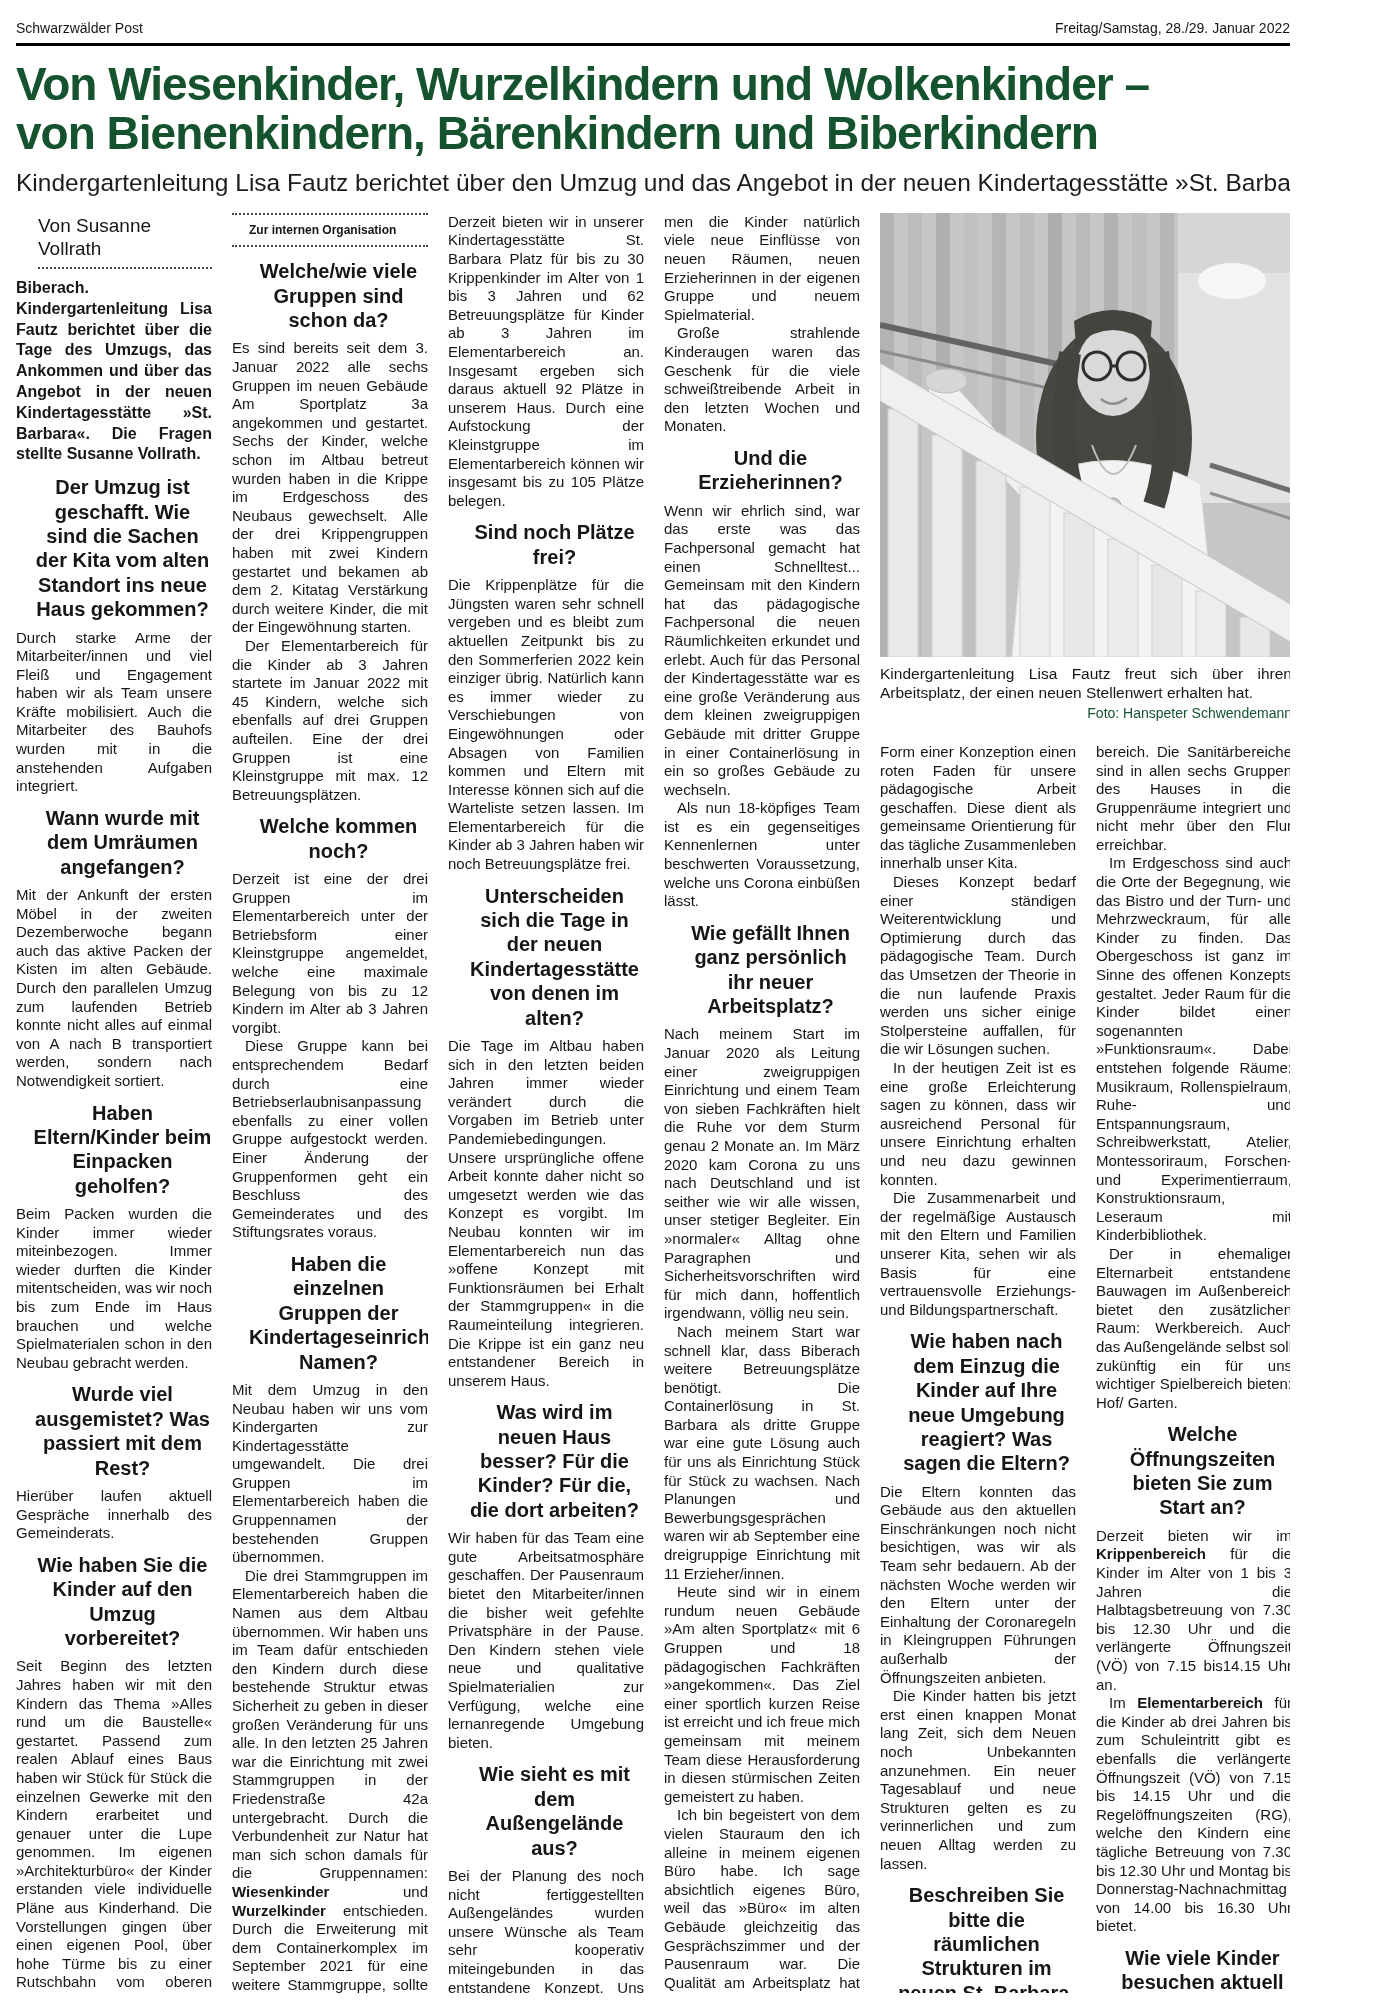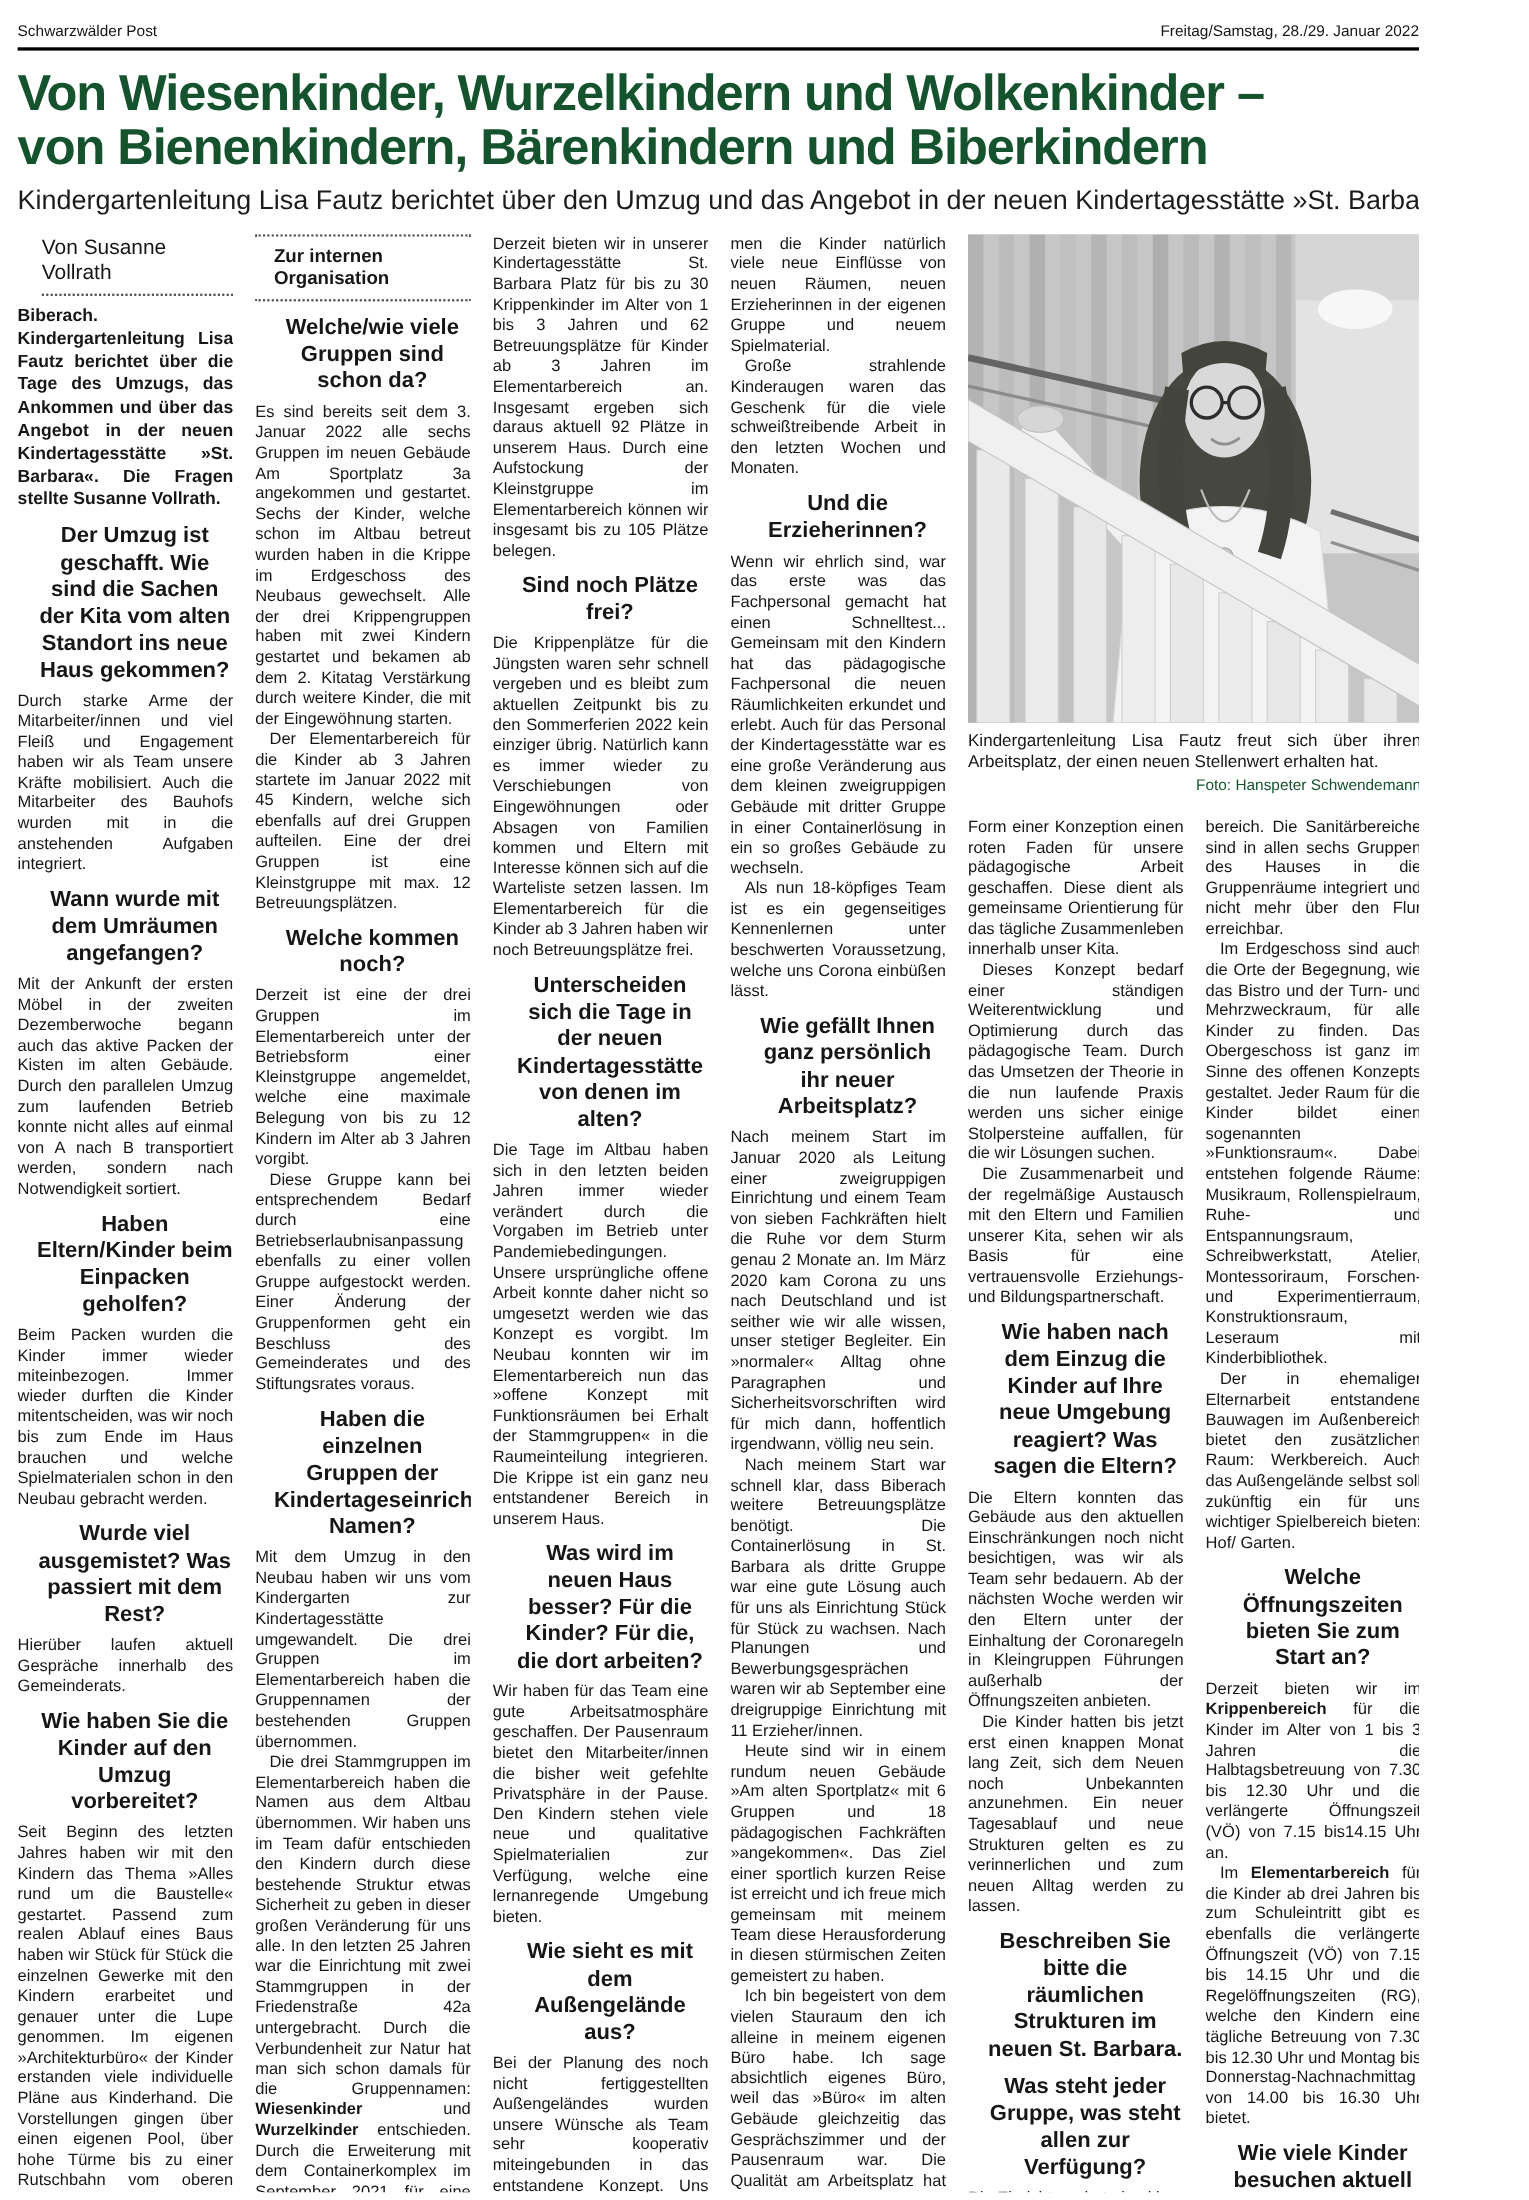--- a/index.html
+++ b/index.html
@@ -20,21 +20,21 @@
   .grid{display:grid;grid-template-columns:repeat(6,196px);column-gap:20px;
     height:1780px;overflow:hidden;}
   .col{font-size:15px;line-height:1.24;overflow:hidden;}
   .blk{margin:0;}
   .blk.p,.blk.pi{text-align:justify;hyphens:auto;-webkit-hyphens:auto;}
   .blk.pi{text-indent:13px;}
   .blk.byline{font-size:19px;padding:1px 0 6px;border-bottom:2px dotted #4a4a4a;margin-bottom:9px;margin-left:22px;}
   .blk.lead{font-weight:bold;font-size:16px;line-height:1.3;text-align:justify;margin-bottom:10px;}
   .blk.q{font-weight:bold;font-size:20px;line-height:1.22;text-align:center;
     padding-left:17px;margin:10px 0 7px;}
-  .blk.section{font-weight:bold;font-size:17px;line-height:1.2;text-align:left;
+  .blk.section{font-weight:bold;font-size:12px;line-height:1.2;text-align:left;
     border-top:2px dotted #4a4a4a;border-bottom:2px dotted #4a4a4a;
     padding:8px 0 8px 17px;margin:0 0 10px;}
   .blk.section + .blk.q{margin-top:12px;}
   .right-wrap{grid-column:5 / 7;}
   figure.photo{margin:0;}
   figure.photo svg{display:block;width:412px;height:444px;background:#c9c9c9;}
   .caption{font-size:15.5px;line-height:1.26;text-align:justify;margin-top:7px;}
   .credit{font-size:14px;text-align:right;margin-top:2px;color:#14532d;}
   .right-grid{display:grid;grid-template-columns:196px 196px;column-gap:20px;margin-top:22px;}
 </style>
@@ -170,20 +170,21 @@
           </g>
           <ellipse cx="66" cy="168" rx="21" ry="12" fill="#d6d6d6" stroke="#bfbfbf"></ellipse>
         </svg>
         <figcaption class="caption">Kindergartenleitung Lisa Fautz freut sich über ihren Arbeitsplatz, der einen neuen Stellenwert erhalten hat.</figcaption>
         <div class="credit">Foto: Hanspeter Schwendemann</div>
       </figure>
       <div class="right-grid">
         <div class="col">
             <p class="blk p">Form einer Konzeption einen roten Faden für unsere pädagogische Arbeit geschaffen. Diese dient als gemeinsame Orientierung für das tägliche Zusammenleben innerhalb unser Kita.</p>
             <p class="blk pi">Dieses Konzept bedarf einer ständigen Weiterentwicklung und Optimierung durch das pädagogische Team. Durch das Umsetzen der Theorie in die nun laufende Praxis werden uns sicher einige Stolpersteine auffallen, für die wir Lösungen suchen.</p>
+            <p class="blk pi">In der heutigen Zeit ist es eine große Erleichterung sagen zu können, dass wir ausreichend Personal für unsere Einrichtung erhalten und neu dazu gewinnen konnten.</p>
             <p class="blk pi">Die Zusammenarbeit und der regelmäßige Austausch mit den Eltern und Familien unserer Kita, sehen wir als Basis für eine vertrauensvolle Erziehungs- und Bildungspartnerschaft.</p>
             <p class="blk q">Wie haben nach dem Einzug die Kinder auf Ihre neue Umgebung reagiert? Was sagen die Eltern?</p>
             <p class="blk p">Die Eltern konnten das Gebäude aus den aktuellen Einschränkungen noch nicht besichtigen, was wir als Team sehr bedauern. Ab der nächsten Woche werden wir den Eltern unter der Einhaltung der Coronaregeln in Kleingruppen Führungen außerhalb der Öffnungszeiten anbieten.</p>
             <p class="blk pi">Die Kinder hatten bis jetzt erst einen knappen Monat lang Zeit, sich dem Neuen noch Unbekannten anzunehmen. Ein neuer Tagesablauf und neue Strukturen gelten es zu verinnerlichen und zum neuen Alltag werden zu lassen.</p>
             <p class="blk q">Beschreiben Sie bitte die räumlichen Strukturen im neuen St. Barbara.</p>
             <p class="blk q">Was steht jeder Gruppe, was steht allen zur Verfügung?</p>
             <p class="blk p">Die Einrichtung hat eine klare optische Trennung durch die beiden Etagen, welche die Krippe im Erdgeschoss vom Elementarbereich trennt. Diese Unterteilung bietet den Jüngsten im Haus ausreichend Schutz und Sicherheit um die ersten Schritte in einer außerfamiliären Umgebung machen zu können.</p>
           </div>
         <div class="col">
             <p class="blk p">bereich. Die Sanitärbereiche sind in allen sechs Gruppen des Hauses in die Gruppenräume integriert und nicht mehr über den Flur erreichbar.</p>

